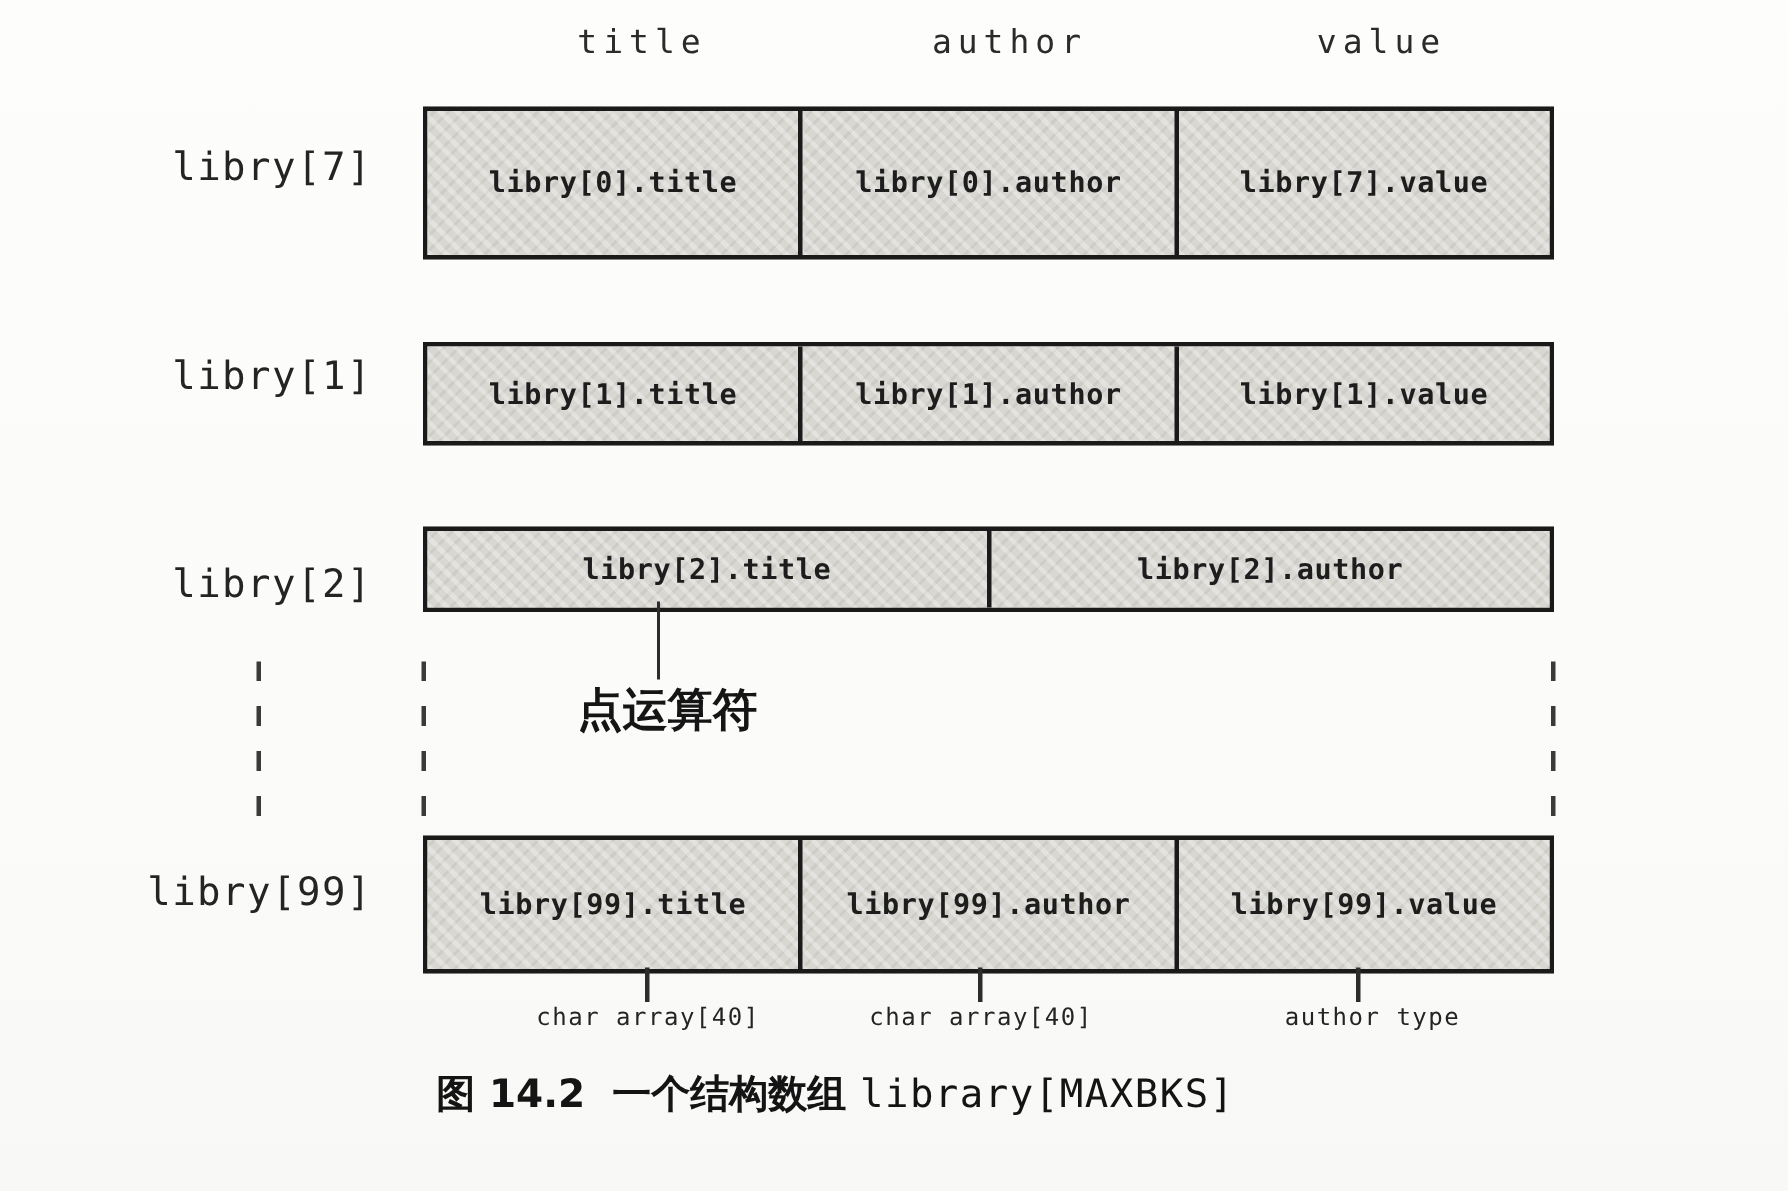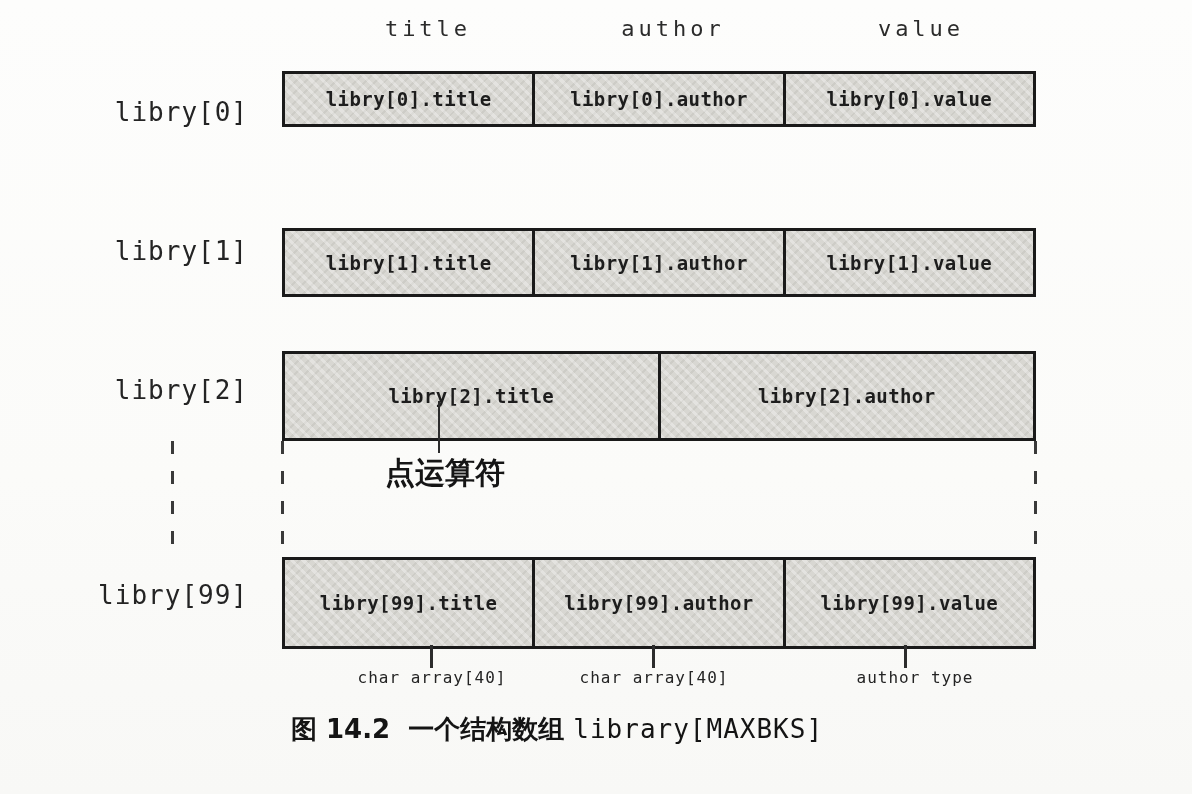--- a/index.html
+++ b/index.html
@@ -141,36 +141,36 @@
 </style>
 </head>
 <body>
 
 <div class="page">
 
   <span class="col-header" style="left:428px">title</span>
   <span class="col-header" style="left:673px">author</span>
   <span class="col-header" style="left:921px">value</span>
 
-  <div class="row-label" style="top:97px">libry[0]</div>
-  <div class="row-box" style="top:71px;height:56px">
+  <div class="row-label" style="top:97px">libry[7]</div>
+  <div class="row-box" style="top:71px;height:102px">
     <div class="cell">libry[0].title</div>
     <div class="cell">libry[0].author</div>
-    <div class="cell">libry[0].value</div>
+    <div class="cell">libry[7].value</div>
   </div>
 
   <div class="row-label" style="top:236px">libry[1]</div>
   <div class="row-box" style="top:228px;height:69px">
     <div class="cell">libry[1].title</div>
     <div class="cell">libry[1].author</div>
     <div class="cell">libry[1].value</div>
   </div>
 
   <div class="row-label" style="top:375px">libry[2]</div>
-  <div class="row-box" style="top:351px;height:90px">
+  <div class="row-box" style="top:351px;height:57px">
     <div class="cell">libry[2].title</div>
     <div class="cell">libry[2].author</div>
   </div>
 
   <div class="pointer-line"></div>
   <div class="dot-op-label">点运算符</div>
 
   <div class="vdash" style="left:171px"></div>
   <div class="vdash" style="left:281px"></div>
   <div class="vdash" style="left:1034px"></div>

